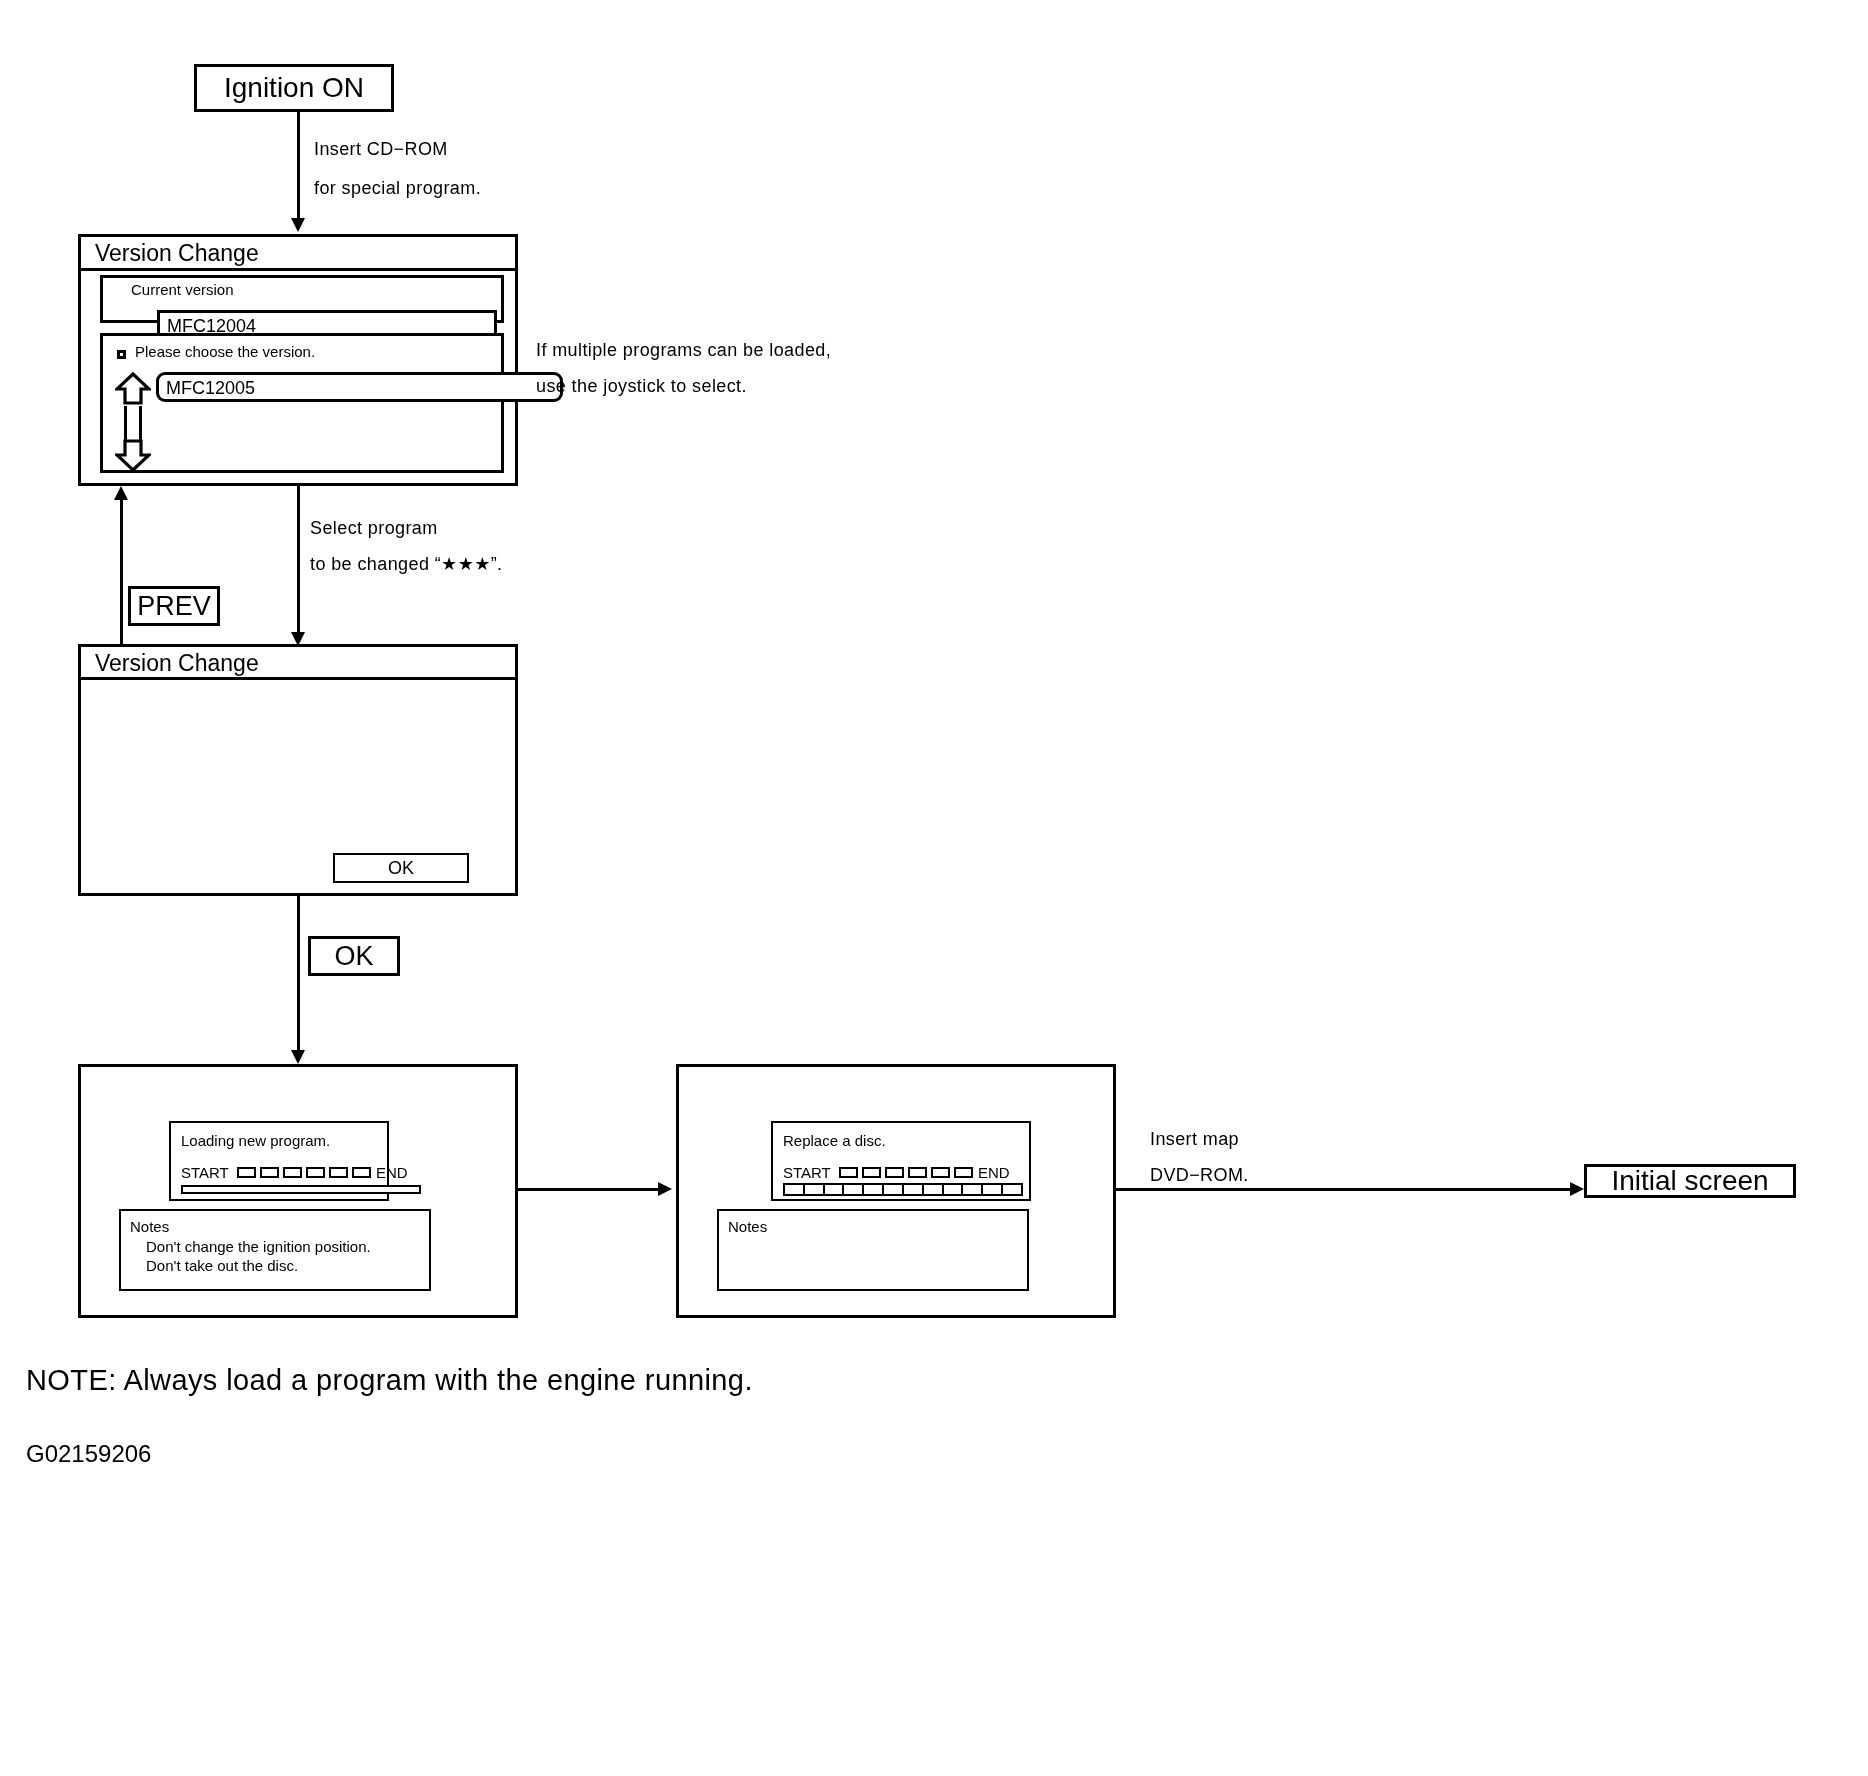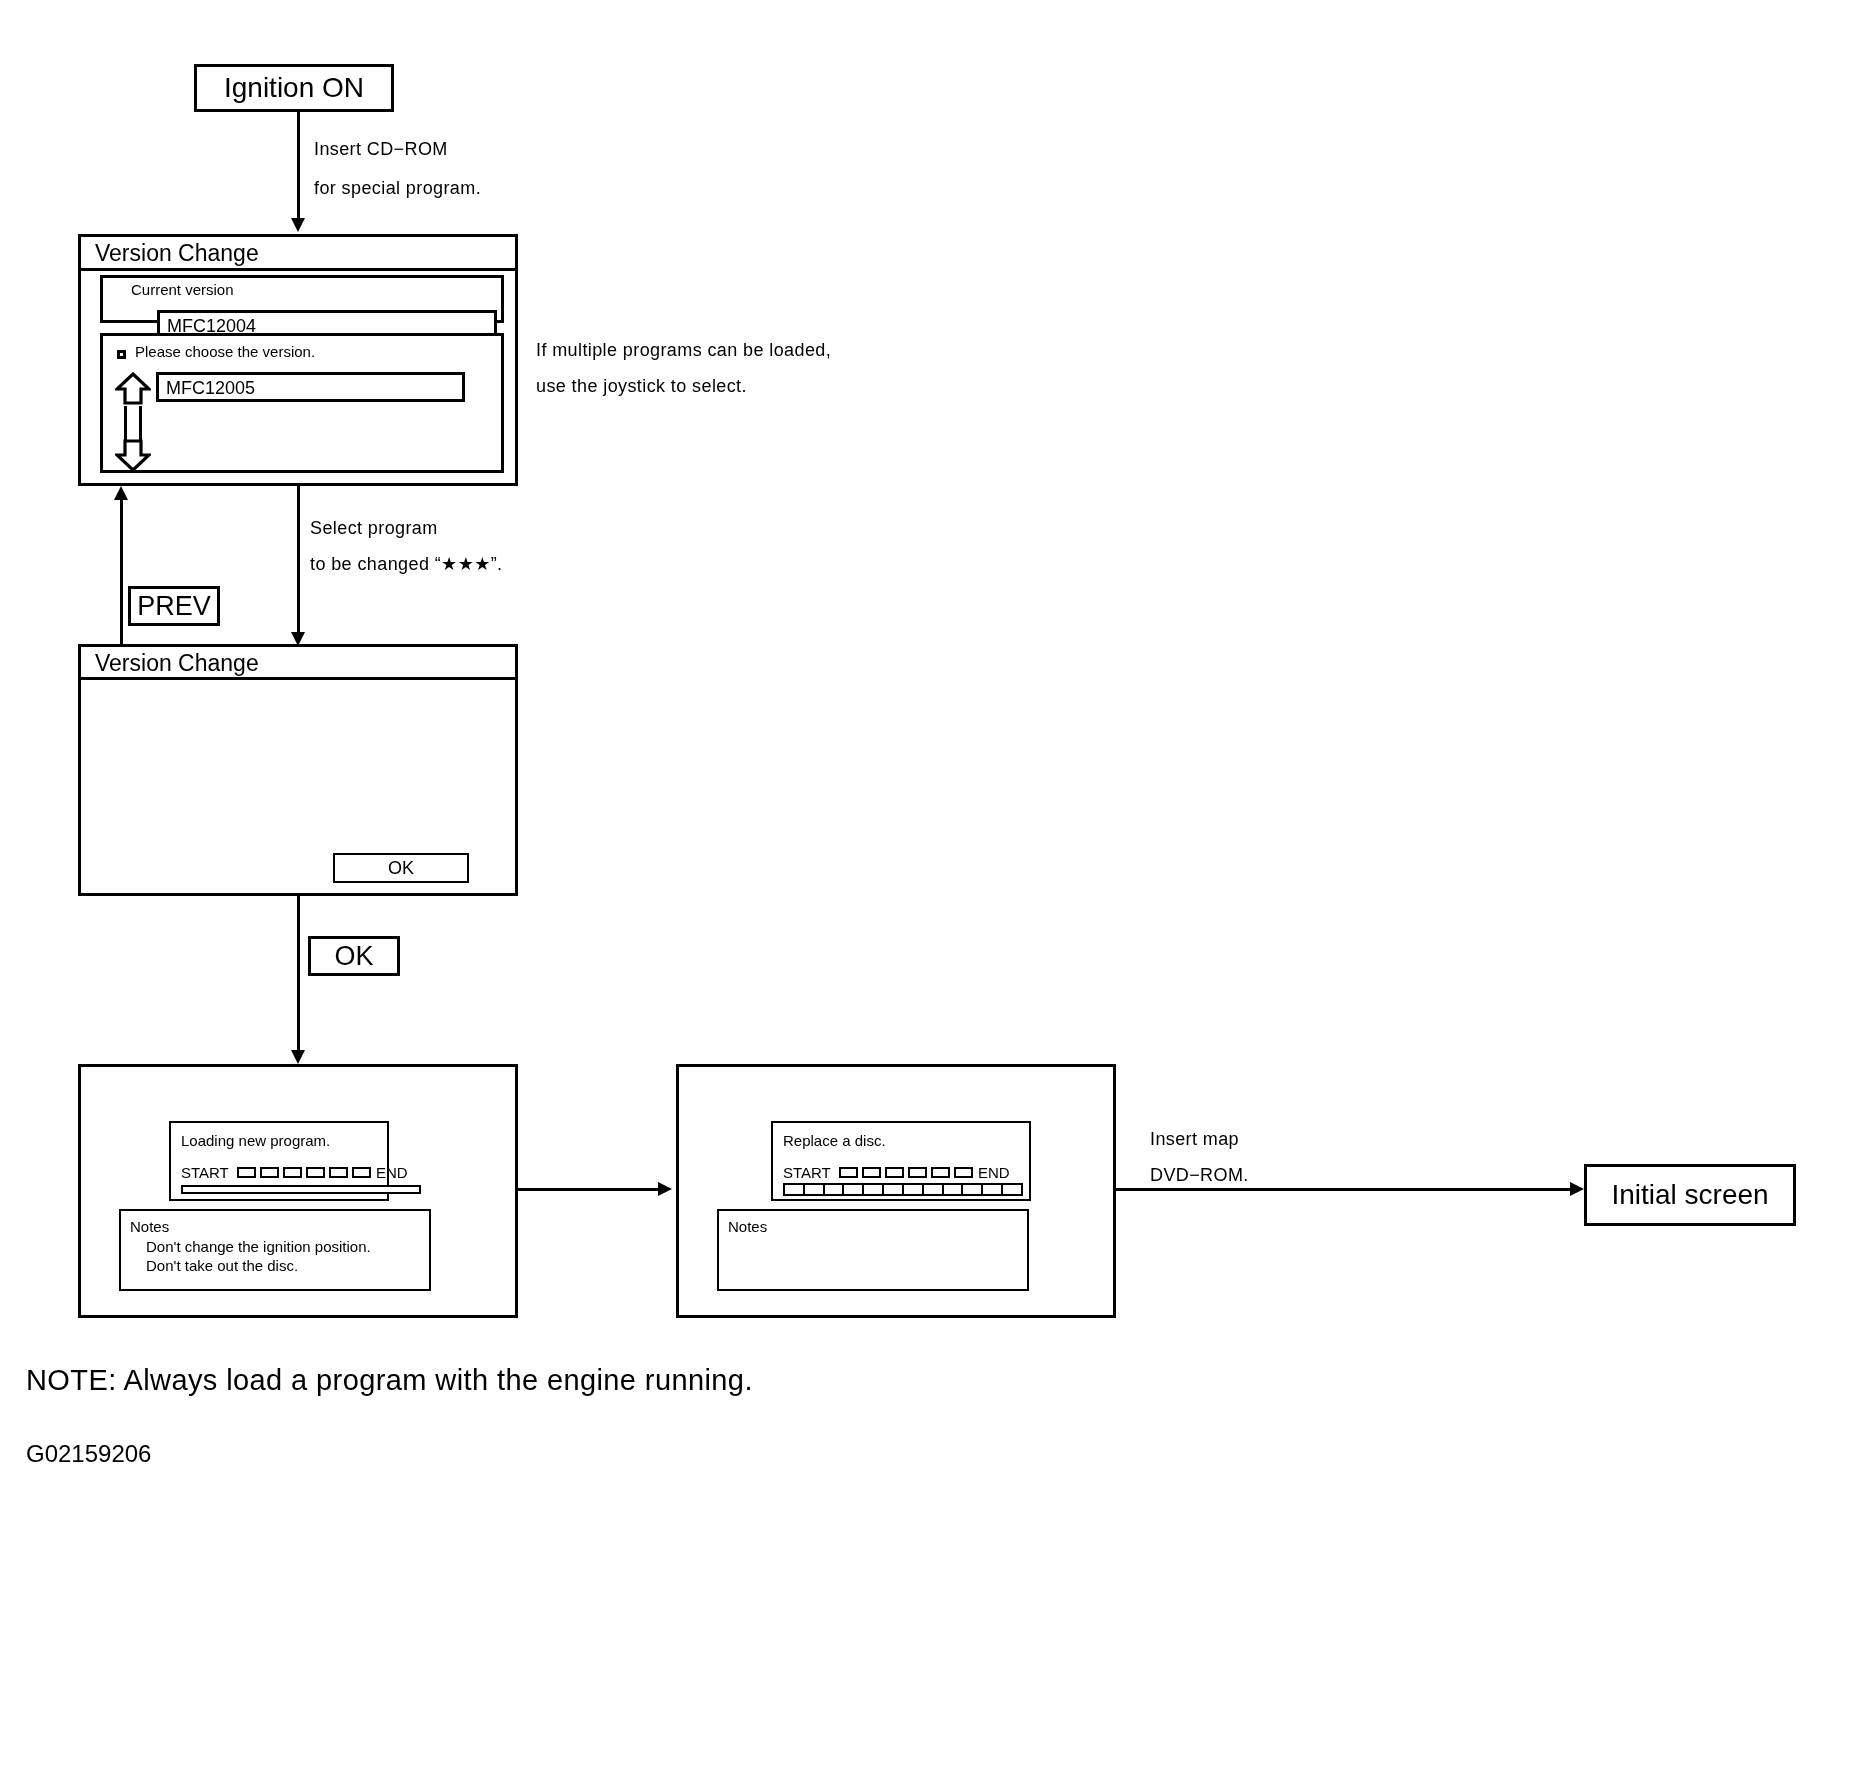--- a/index.html
+++ b/index.html
@@ -71,21 +71,21 @@
       <polygon points="18,2 34,17 26,17 26,31 10,31 10,17 2,17" fill="#fff" stroke="#000" stroke-width="3.2" stroke-linejoin="miter"></polygon>
     </svg>
 
     <div class="abs" style="left:21px;top:70px;width:18px;height:38px;border:3px solid #000;
                 border-top:none;box-sizing:border-box;background:#fff;"></div>
 
     <svg class="dnarrow" style="left:12px;top:102px;" width="36" height="34" viewBox="0 0 36 34">
       <polygon points="18,32 34,17 26,17 26,3 10,3 10,17 2,17" fill="#fff" stroke="#000" stroke-width="3.2" stroke-linejoin="miter"></polygon>
     </svg>
 
-    <div class="inputbox" style="left:53px;top:36px;width:309px;height:30px;">MFC12005</div>
+    <div class="inputbox" style="left:53px;top:36px;width:407px;height:30px;border-radius:9px;">MFC12005</div>
   </div>
 </div>
 
 <div class="lbl anno" style="left:536px;top:332px;">If multiple programs can be loaded,</div>
 <div class="lbl anno" style="left:536px;top:368px;">use the joystick to select.</div>
 
 <div class="vline" style="left:297px;top:486px;height:150px;"></div>
 <div class="arrowdn" style="left:291px;top:632px;"></div>
 
 <div class="lbl anno" style="left:310px;top:510px;">Select program</div>
@@ -175,18 +175,18 @@
     <div class="smtxt" style="left:9px;top:6px;">Notes</div>
   </div>
 </div>
 
 <div class="hline" style="left:1116px;top:1188px;width:456px;"></div>
 <div class="arrowrt" style="left:1570px;top:1182px;"></div>
 
 <div class="lbl anno" style="left:1150px;top:1121px;">Insert map</div>
 <div class="lbl anno" style="left:1150px;top:1157px;">DVD−ROM.</div>
 
-<div class="flowbox" style="left:1584px;top:1164px;width:212px;height:62px;">
+<div class="flowbox" style="left:1584px;top:1164px;width:212px;height:34px;">
   <span>Initial screen</span>
 </div>
 
 <div class="lbl anno" style="left:26px;top:1362px;font-size:29px;">NOTE: Always load a program with the engine running.</div>
 <div class="lbl" style="left:26px;top:1440px;font-size:24px;">G02159206</div>
 
 </body></html>

